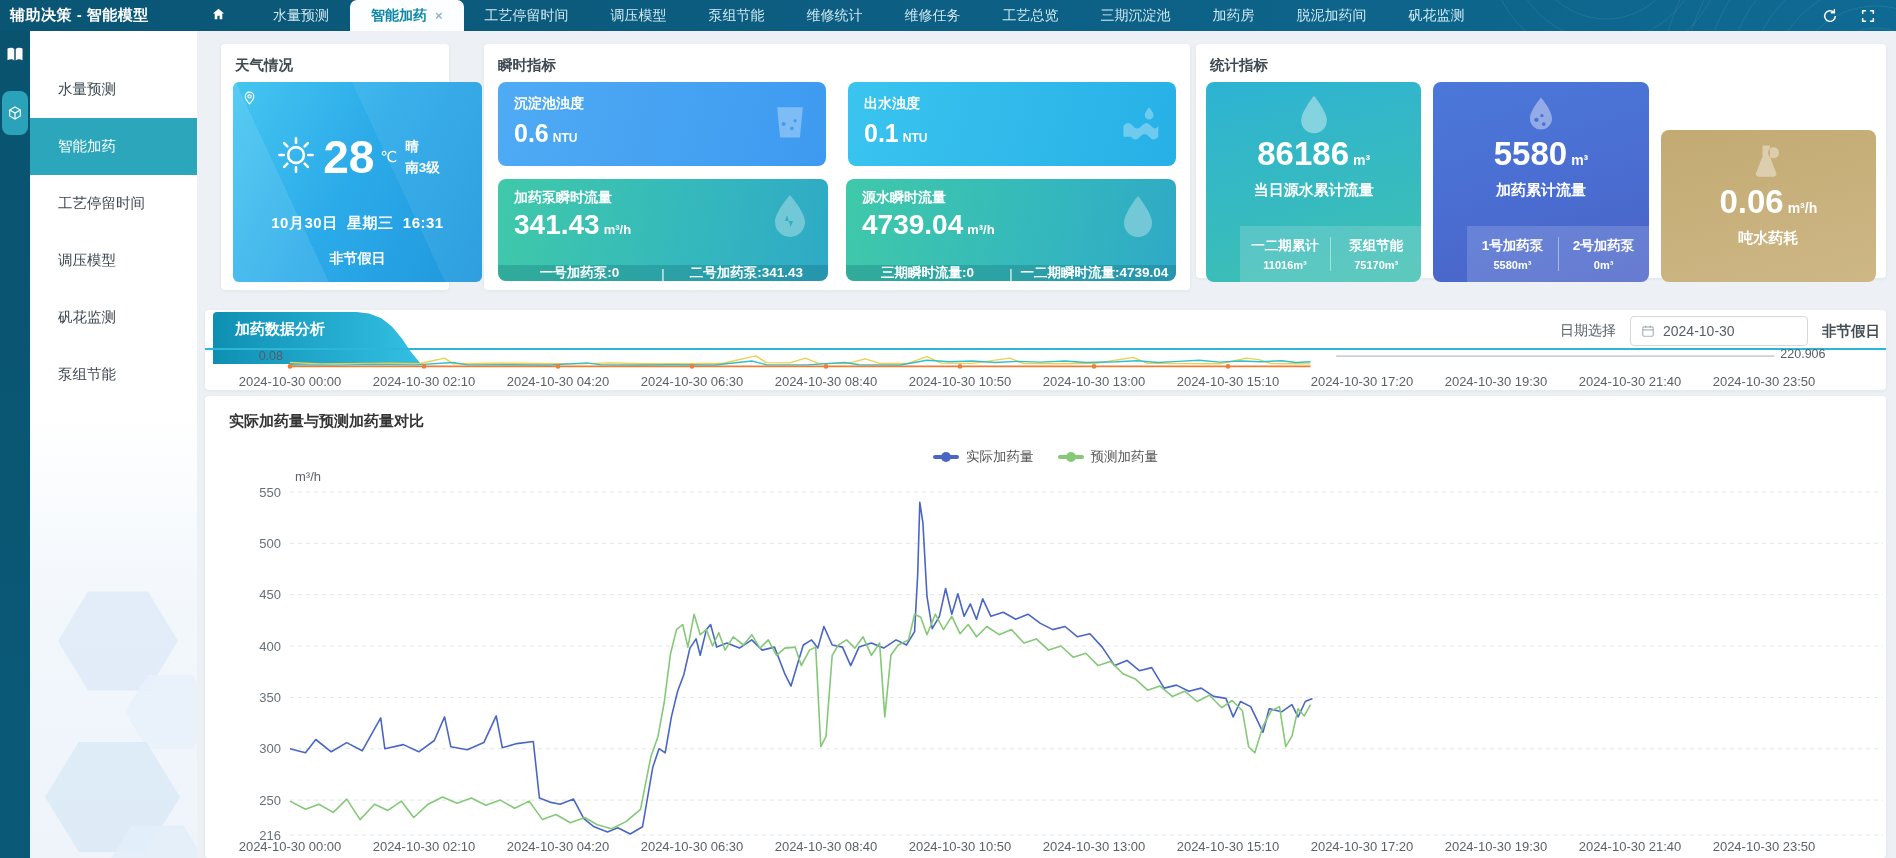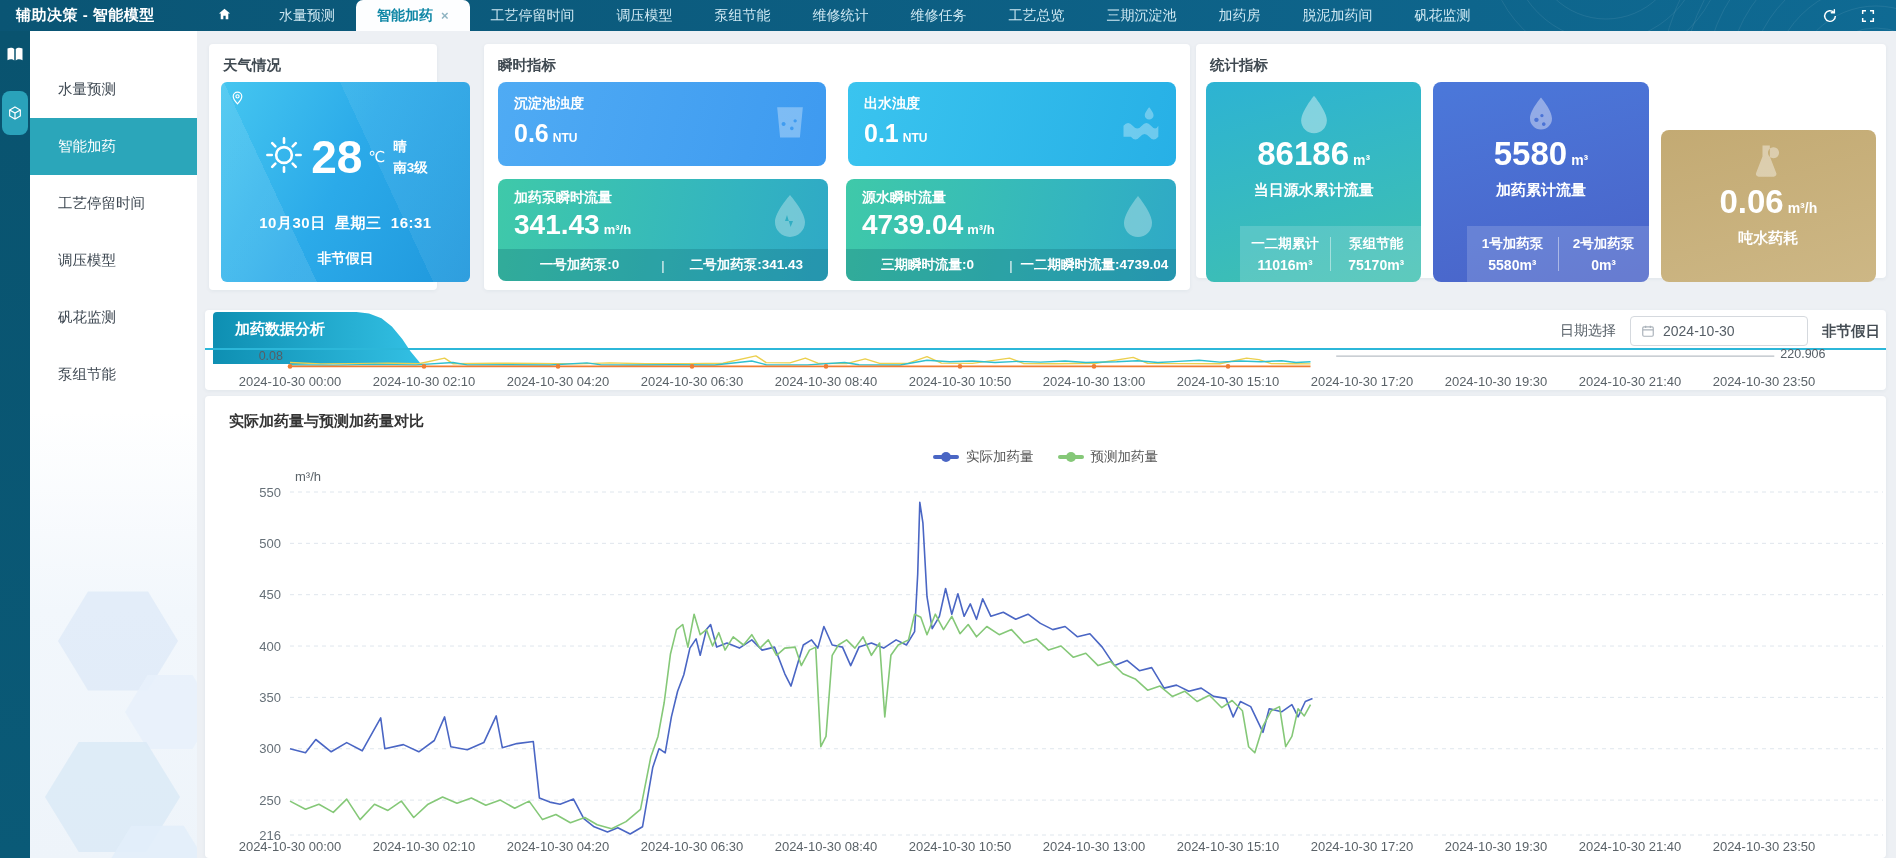--- a/index.html
+++ b/index.html
@@ -5,21 +5,21 @@
   * { margin:0; padding:0; box-sizing:border-box; }
   html,body { width:1896px; height:858px; overflow:hidden; background:#edf0f4;
     font-family:"Liberation Sans","DejaVu Sans",sans-serif; }
   .screen { position:relative; width:1896px; height:858px; }
 
   
   .navbar { position:absolute; left:0; top:0; width:1896px; height:31px;
     background:linear-gradient(90deg,#0a5574 0%,#0d6085 55%,#0f6a93 100%);
     display:flex; align-items:center; z-index:30; }
   .nav-waves { position:absolute; right:0; top:0; width:720px; height:31px; pointer-events:none; }
-  .nav-title { color:#fff; font-size:15px; font-weight:bold; margin-left:16px; width:188px; letter-spacing:.5px; position:relative; z-index:2;}
+  .nav-title { color:#fff; font-size:15px; font-weight:bold; margin-left:10px; width:188px; letter-spacing:.5px; position:relative; z-index:2;}
   .nav-home { width:40px; text-align:center; cursor:pointer; position:relative; z-index:2;}
   .nav-tabs { display:flex; align-items:stretch; height:31px; margin-left:14px; position:relative; z-index:2;}
   .nav-tab { display:flex; align-items:center; padding:0 21px; color:#cfe9f3; font-size:14px; cursor:pointer; }
   .nav-tab.active { background:#fdfeff; color:#0f87a6; border-radius:7px 7px 0 0; font-weight:600; }
   .nav-tab .close { margin-left:8px; color:#8fb4c2; font-size:13px; }
   .nav-actions { margin-left:auto; display:flex; gap:22px; margin-right:20px; position:relative; z-index:2;}
   .nav-actions span { cursor:pointer; display:flex; align-items:center;}
 
   
   .rail { position:absolute; left:0; top:31px; width:30px; height:827px;
@@ -34,21 +34,21 @@
   .menu-item { height:57px; line-height:57px; padding-left:28px; font-size:14.5px; color:#3c4650; cursor:pointer; }
   .menu-item.active { background:#2ba6ba; color:#fff; }
   .hex { position:absolute; clip-path:polygon(25% 5%,75% 5%,100% 50%,75% 95%,25% 95%,0 50%); z-index:1;}
 
   
   .content { position:absolute; left:197px; top:31px; width:1699px; height:827px; background:#edf0f4; }
   .card { position:absolute; background:#fff; border-radius:4px; box-shadow:0 1px 4px rgba(24,60,90,.06); }
   .sec-title { font-size:14.5px; color:#404a52; font-weight:600; padding:12px 0 0 14px; }
 
   
-  .weather-card { left:12px; top:13px; width:228px; height:246px; }
+  .weather-card { left:24px; top:13px; width:228px; height:246px; }
   .weather-inner { position:absolute; left:12px; top:38px; width:249px; height:200px; border-radius:6px;
     background:linear-gradient(118deg,#45c6f0 0%,#2baae9 48%,#1f97dc 100%); overflow:hidden; color:#fff;}
   .weather-inner::after { content:""; position:absolute; inset:0;
     background:linear-gradient(65deg,rgba(255,255,255,.10) 0 28%,transparent 28% 62%,rgba(255,255,255,.07) 62%); }
   .w-pin { position:absolute; left:10px; top:9px; z-index:2;}
   .w-main { position:absolute; left:0; right:0; top:52px; display:flex; justify-content:center; align-items:center; gap:6px; z-index:2;}
   .w-temp { font-size:46px; font-weight:600; line-height:1; }
   .w-unit { font-size:15px; vertical-align:top; }
   .w-side { display:flex; flex-direction:column; gap:3px; font-size:13.5px; font-weight:600; margin-left:2px;}
   .w-date { position:absolute; left:0; right:0; top:132px; text-align:center; font-size:15px; font-weight:600; z-index:2; letter-spacing:.5px;}
@@ -61,40 +61,40 @@
   .t-label { font-size:14px; font-weight:600; }
   .t-value { font-size:25px; font-weight:bold; margin-top:6px; }
   .t-unit { font-size:12px; font-weight:600; margin-left:4px; }
   .wm-icon { position:absolute; right:14px; top:50%; transform:translateY(-50%); opacity:.32; }
   .inst-row2 { position:absolute; left:14px; right:14px; top:135px; height:102px; display:flex; gap:18px; }
   .f-card { flex:1; border-radius:8px; color:#fff; position:relative; overflow:hidden;
     background:linear-gradient(100deg,#3fc9a9 0%,#33b4c0 70%,#2fa9c6 100%); }
   .f-label { font-size:14px; font-weight:600; padding:10px 16px 0; }
   .f-value { font-size:28px; font-weight:bold; padding:2px 16px 0; }
   .f-unit { font-size:13px; font-weight:600; margin-left:4px;}
-  .f-footer { position:absolute; left:0; right:0; bottom:0; height:32px; background:rgba(10,92,108,.26);
+  .f-footer { position:absolute; left:0; right:0; bottom:0; height:16px; background:rgba(10,92,108,.26);
     display:flex; align-items:center; font-size:13.5px; font-weight:600; }
   .f-sub { flex:1; text-align:center; }
   .f-div { color:rgba(255,255,255,.65); }
 
   
   .stats-card { left:999px; top:13px; width:690px; height:234px; }
   .stat-row { position:absolute; left:10px; right:10px; top:38px; height:200px; display:flex; gap:12px; }
   .s-card { flex:1; border-radius:8px; color:#fff; position:relative; overflow:hidden; text-align:center;}
   .s-card.teal { background:linear-gradient(165deg,#2db3d3,#3fc0b0); }
   .s-card.blue { background:linear-gradient(165deg,#4b78da,#4a63c8); }
   .s-card.gold { background:linear-gradient(165deg,#c3aa73,#cdb785);margin-top:48px; }
   .s-icon { margin-top:10px; opacity:.4; height:44px; }
   .s-value { font-size:33px; font-weight:bold; line-height:1.1; }
   .s-unit { font-size:14px; font-weight:600; margin-left:4px; }
   .s-label { font-size:15px; font-weight:600; margin-top:9px; }
   .s-footer { position:absolute; left:0; right:0; bottom:0; height:56px; background:rgba(255,255,255,.16);
     display:flex; align-items:center;margin-left:34px; }
   .s-col { flex:1; display:flex; flex-direction:column; gap:4px; font-size:13.5px; font-weight:600;}
-  .s-col b { font-size:14px; }
+  .s-col b { font-size:11px; }
   .s-vdiv { width:1px; height:34px; background:rgba(255,255,255,.45); }
 
   
   .analysis-card { left:8px; top:279px; width:1681px; height:80px; }
   .ana-tab { position:absolute; left:8px; top:2px; width:208px; height:52px;
     background:linear-gradient(90deg,#0e8fb2,#33c0e4);
     clip-path:polygon(0 0,69% 0,75% 3%,81% 12%,86% 28%,91% 52%,95% 76%,100% 100%,0 100%);
     border-radius:4px 0 0 0; color:#fff; font-size:15px; font-weight:600; line-height:34px; padding-left:22px;}
   .ana-right { position:absolute; right:6px; top:6px; display:flex; align-items:center; gap:14px; }
   .ana-label { font-size:14px; color:#555e66; }

